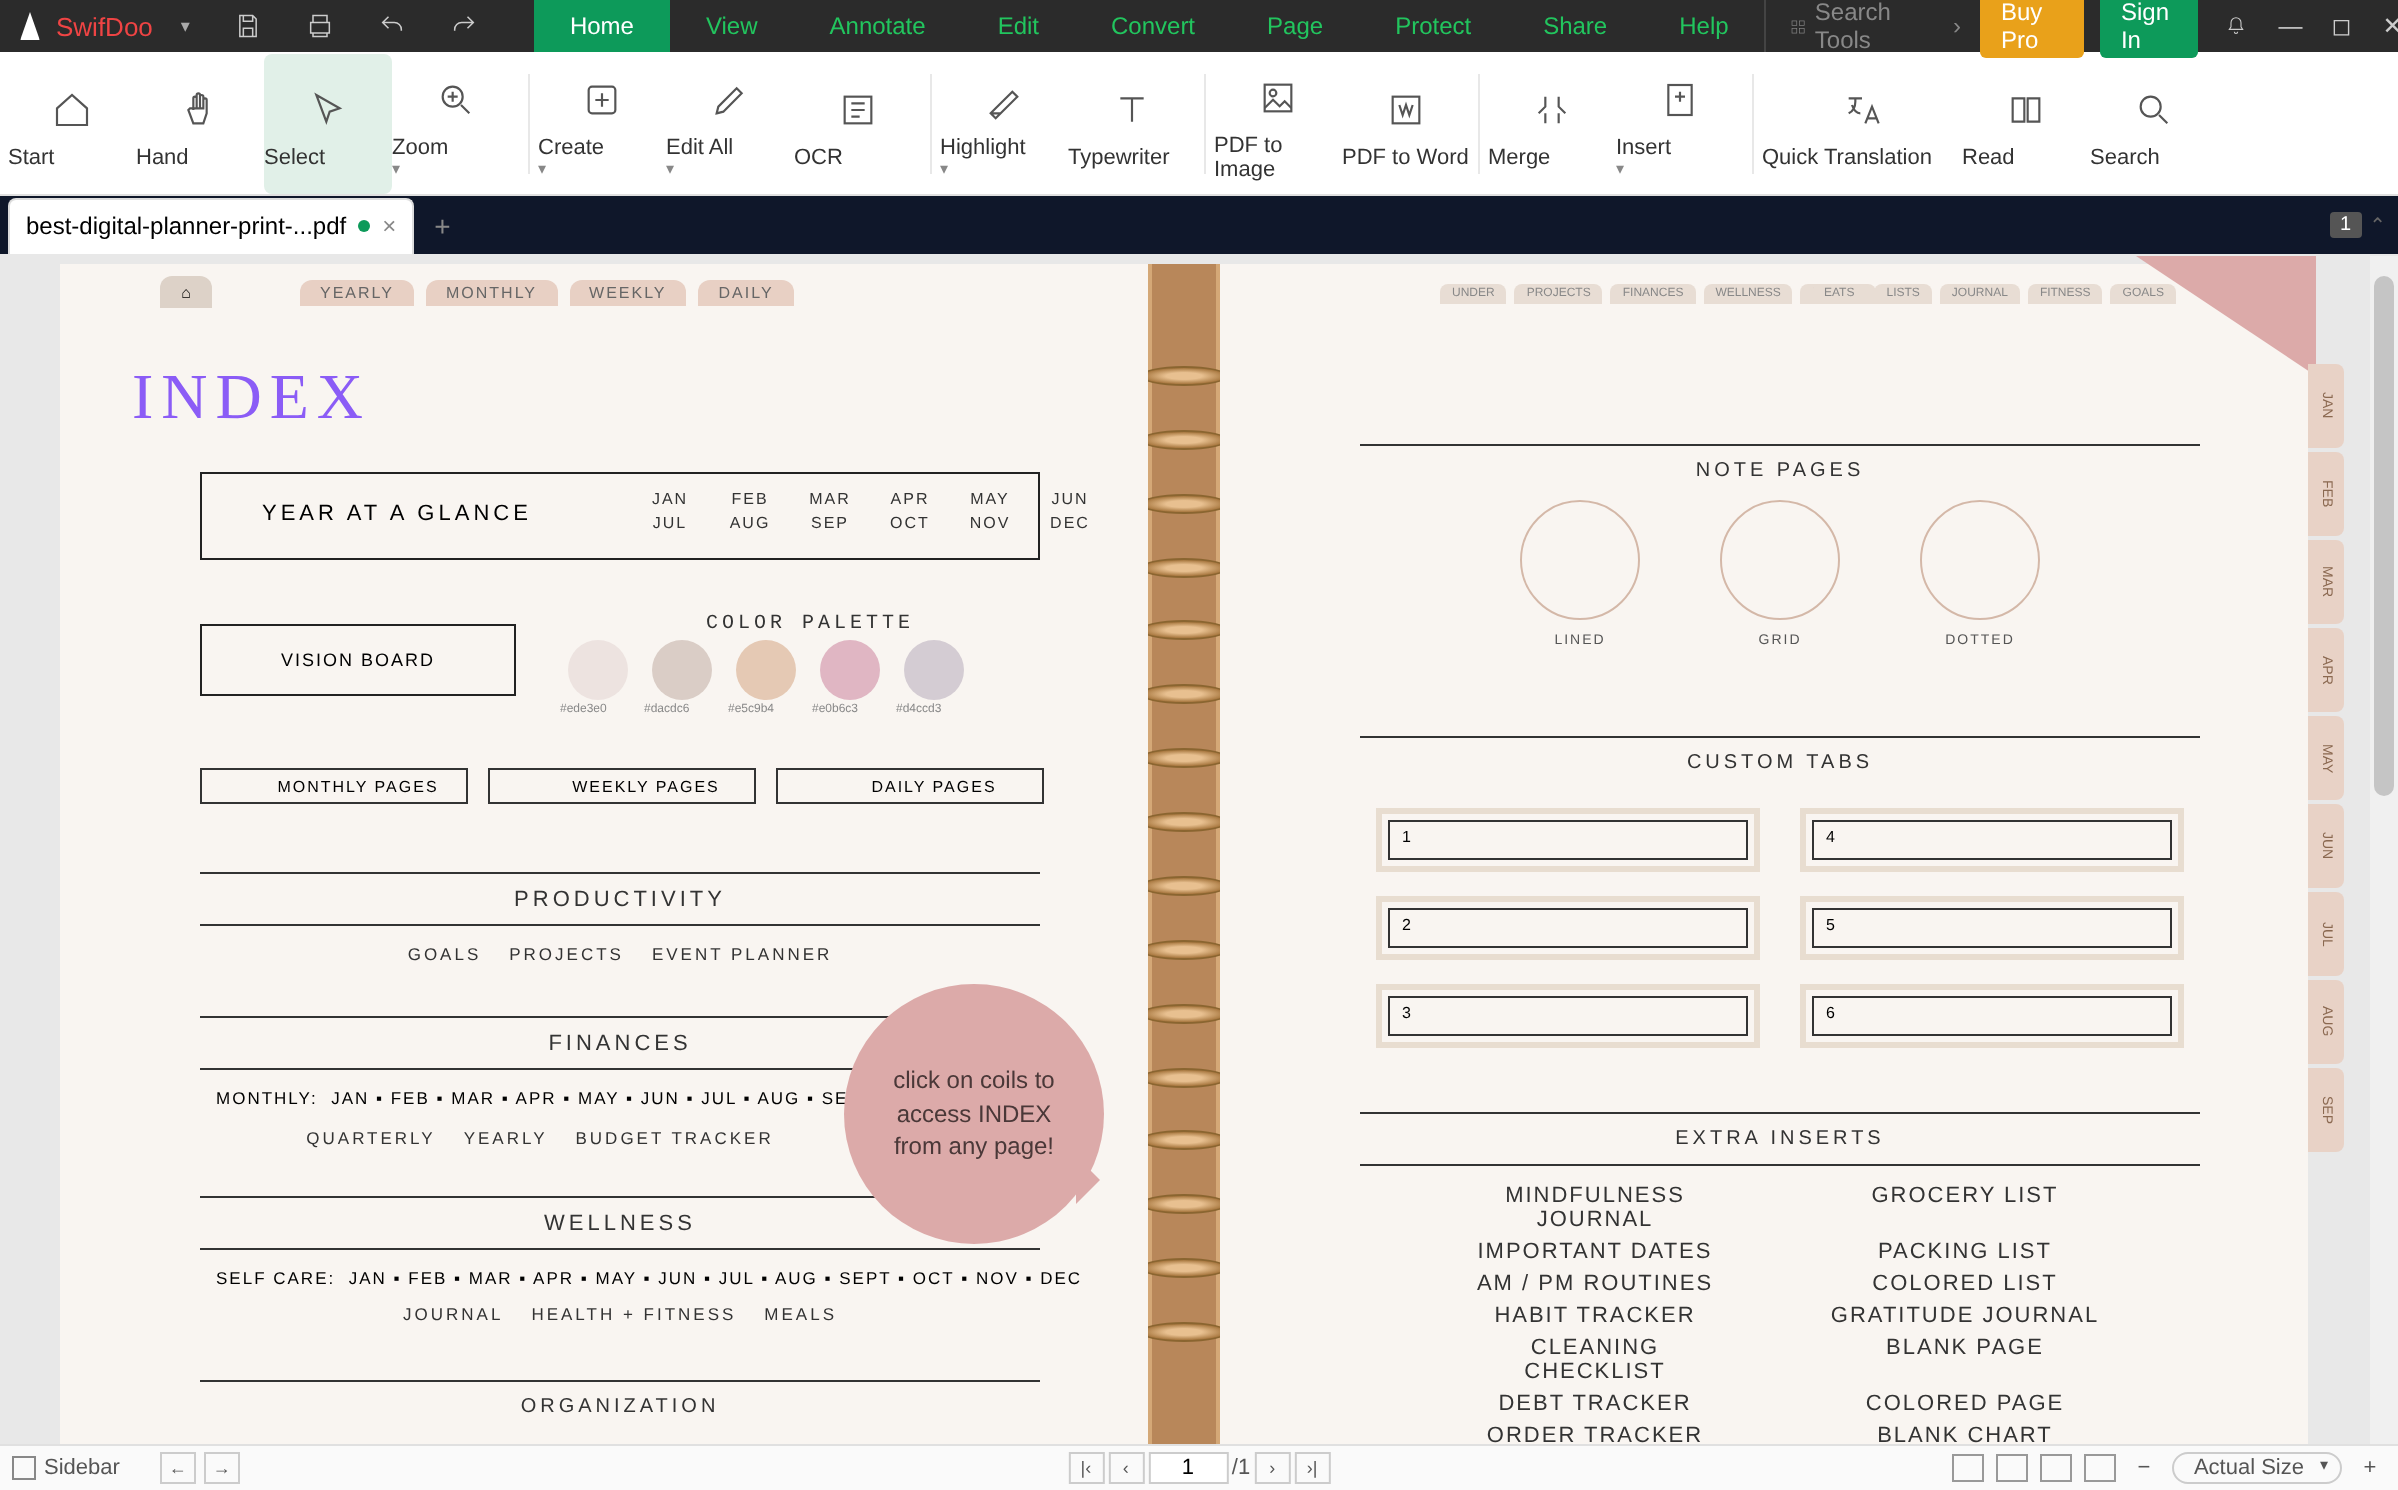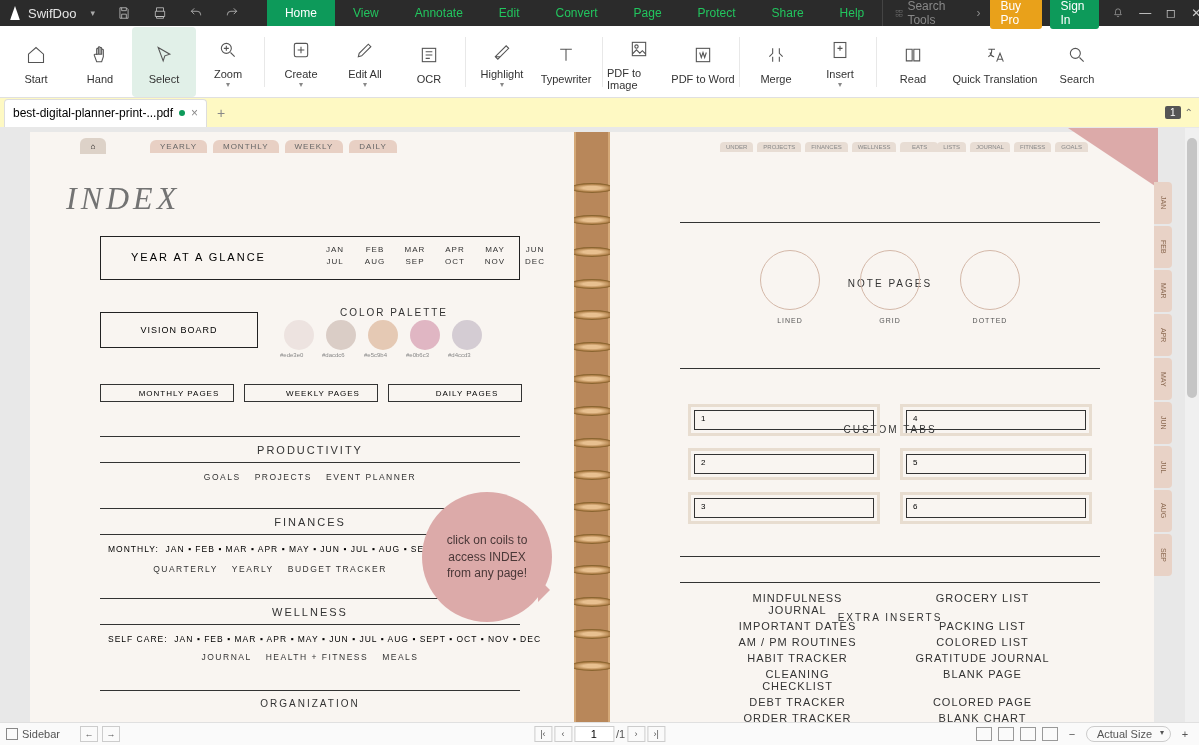--- a/index.html
+++ b/index.html
@@ -2,48 +2,48 @@
 <html><head>
 <meta charset="utf-8">
 <style>
 * { box-sizing: border-box; margin: 0; padding: 0; font-family: "Segoe UI", Arial, sans-serif; }
 body { background: #fff; overflow: hidden; width: 1199px; height: 745px; position: relative; }
 
 
 .titlebar { height: 26px; background: #2b2b2b; display: flex; align-items: center; color: #ddd; font-size: 12px; }
 .tb-left { display: flex; align-items: center; gap: 6px; padding-left: 8px; }
 .tb-logo { width: 14px; height: 14px; background: #fff; clip-path: polygon(0 100%, 50% 0, 100% 100%); transform: scaleX(0.7); }
-.tb-brand { font-size: 13px; color: #e5e5e5; }
+.tb-brand { font-size: 13px; color: #ef4444; }
 .tb-chev { color: #aaa; font-size: 9px; padding: 0 8px; }
 .tb-icon { width: 30px; height: 26px; display: flex; align-items: center; justify-content: center; cursor: pointer; }
 .tb-icon svg { width: 14px; height: 14px; stroke: #ccc; fill: none; stroke-width: 1.3; }
 .tb-menus { display: flex; margin-left: 20px; }
 .tb-menu { padding: 0 18px; height: 26px; display: flex; align-items: center; cursor: pointer; color: #22c55e; }
 .tb-menu.active { background: #0d9a5a; color: #fff; }
 .tb-right { margin-left: auto; display: flex; align-items: center; }
 .tb-search { color: #888; font-size: 12px; padding: 0 12px; display: flex; align-items: center; gap: 4px; border-left: 1px solid #444; height: 26px; }
 .tb-arrow { color: #888; padding: 0 6px; }
 .tb-buy { background: #e9a11a; color: #fff; padding: 2px 10px; border-radius: 3px; font-size: 12px; margin: 0 4px; cursor: pointer; }
 .tb-signin { background: #0d9a5a; color: #fff; padding: 2px 10px; border-radius: 3px; font-size: 12px; margin: 0 4px; cursor: pointer; }
 .tb-bell { padding: 0 10px; }
 .tb-win { width: 34px; height: 26px; display: flex; align-items: center; justify-content: center; cursor: pointer; color: #ccc; }
 
 
 .ribbon { height: 72px; background: #fff; border-bottom: 1px solid #e0e0e0; display: flex; align-items: center; padding: 0 4px; }
-.rb-item { width: 64px; height: 70px; display: flex; flex-direction: column; align-items: center; justify-content: center; cursor: pointer; border-radius: 4px; }
+.rb-item { width: 64px; height: 70px; display: flex; flex-direction: column; justify-content: center; cursor: pointer; border-radius: 4px; }
 .rb-item.active { background: #e1f0e8; }
 .rb-icon { height: 32px; display: flex; align-items: center; justify-content: center; }
 .rb-icon svg { width: 20px; height: 20px; stroke: #555; fill: none; stroke-width: 1.3; }
 .rb-label { font-size: 11px; color: #333; margin-top: 2px; }
 .rb-chev { font-size: 8px; color: #888; }
 .rb-sep { width: 1px; height: 50px; background: #e8e8e8; margin: 0 4px; }
 .rb-wide { width: 100px; }
 
 
-.tabbar { height: 30px; background: #fef9c3; border-bottom: 1px solid #e8e8e8; display: flex; align-items: center; }
+.tabbar { height: 30px; background: #0f172a; border-bottom: 1px solid #e8e8e8; display: flex; align-items: center; }
 .tab { background: #fff; border: 1px solid #ddd; border-bottom: none; border-radius: 4px 4px 0 0; height: 28px; display: flex; align-items: center; padding: 0 8px; font-size: 12px; margin-left: 4px; gap: 6px; }
 .tab-dot { width: 6px; height: 6px; background: #0d9a5a; border-radius: 50%; }
 .tab-close { color: #888; cursor: pointer; }
 .tab-add { padding: 0 10px; color: #888; cursor: pointer; font-size: 14px; }
 .tab-right { margin-left: auto; display: flex; align-items: center; gap: 4px; padding-right: 6px; }
 .tab-page { background: #555; color: #fff; font-size: 10px; padding: 1px 5px; border-radius: 2px; }
 .tab-collapse { color: #666; font-size: 10px; cursor: pointer; }
 
 
 .viewport { position: absolute; top: 128px; bottom: 23px; left: 0; right: 0; background: #e8e8e8; overflow: hidden; }
@@ -53,42 +53,42 @@
 
 .page { position: absolute; top: 4px; left: 30px; width: 1124px; height: 590px; background: #f5f0ec; display: flex; }
 .page-left, .page-right { flex: 1; position: relative; background: #f9f5f1; }
 .spiral { width: 36px; background: linear-gradient(180deg, #c89860 0, #c89860 8%, transparent 8%, transparent 12%, #c89860 12%, #c89860 20%, transparent 20%, transparent 24%); background: #b8875a; display: flex; flex-direction: column; justify-content: space-around; padding: 40px 0; border-left: 2px solid #d4a877; border-right: 2px solid #d4a877; }
 .ring { height: 10px; background: radial-gradient(ellipse, #e8c090 30%, #a87840 70%); border-radius: 50%; margin: 2px -6px; border: 1px solid #8a6530; }
 
 
 .tabs-top { position: absolute; top: 8px; left: 120px; display: flex; gap: 6px; font-size: 8px; }
 .tabt { background: #e8d0c4; padding: 2px 10px; border-radius: 6px 6px 0 0; color: #666; letter-spacing: 1px; }
 .home-tab { position: absolute; top: 6px; left: 50px; width: 26px; height: 16px; background: #ddd2c8; border-radius: 6px 6px 0 0; display: flex; align-items: center; justify-content: center; font-size: 8px; }
-.index-title { position: absolute; top: 48px; left: 36px; font-family: Georgia, serif; font-size: 32px; letter-spacing: 4px; color: #737373; font-style: italic; }
+.index-title { position: absolute; top: 48px; left: 36px; font-family: Georgia, serif; font-size: 32px; letter-spacing: 4px; color: #8b5cf6; }
 
 .box { position: absolute; border: 1.5px solid #222; background: transparent; }
 .section-title { font-size: 10px; letter-spacing: 2px; color: #333; text-align: center; }
 .months { position: absolute; font-size: 8px; letter-spacing: 1px; color: #333; display: grid; grid-template-columns: repeat(6, 32px); gap: 3px 8px; text-align: center; }
 
 .palette { position: absolute; display: flex; gap: 12px; }
 .swatch { width: 30px; height: 30px; border-radius: 50%; position: relative; }
 .swatch span { position: absolute; top: 32px; left: -4px; font-size: 6px; color: #888; }
 
 .pill { position: absolute; border: 1px solid #333; font-size: 8px; letter-spacing: 1px; display: flex; align-items: center; justify-content: center; padding-left: 24px; }
 
 .hr { position: absolute; height: 1px; background: #333; }
 .subrow { position: absolute; font-size: 8.5px; letter-spacing: 1.5px; color: #333; display: flex; gap: 14px; justify-content: center; width: 100%; }
 
 .callout { position: absolute; width: 130px; height: 130px; background: #dcaaa9; border-radius: 50%; display: flex; align-items: center; justify-content: center; text-align: center; font-family: Georgia, serif; font-size: 12px; color: #4a3838; padding: 14px; line-height: 1.4; }
 .callout::after { content: ""; position: absolute; right: -10px; bottom: 20px; width: 0; height: 0; border: 12px solid transparent; border-left-color: #dcaaa9; }
 
 
 .tabs-top-r { position: absolute; top: 10px; left: 150px; display: flex; gap: 4px; font-size: 6px; }
 .tabt-r { background: #e8ddd4; padding: 2px 6px; border-radius: 4px 4px 0 0; color: #888; }
-.rp-section { position: absolute; text-align: center; font-size: 10px; letter-spacing: 2px; color: #333; margin-top: 48px; }
+.rp-section { position: absolute; text-align: center; font-size: 10px; letter-spacing: 2px; color: #333; }
 .circles { position: absolute; display: flex; gap: 40px; }
 .circ { width: 60px; height: 60px; border: 1px solid #d4b8a8; border-radius: 50%; position: relative; }
 .circ-label { position: absolute; top: 66px; width: 100%; text-align: center; font-size: 7px; letter-spacing: 1px; color: #555; }
 
 .custom-grid { position: absolute; display: grid; grid-template-columns: 1fr 1fr; gap: 12px 20px; }
 .custom-outer { border: 3px solid #e8ddd0; padding: 3px; }
 .custom-cell { border: 1px solid #333; height: 20px; font-size: 8px; padding: 3px 6px; }
 
 .extras { position: absolute; display: grid; grid-template-columns: 1fr 1fr; gap: 4px 50px; font-size: 11px; letter-spacing: 1px; color: #333; text-align: center; }
 
@@ -289,35 +289,35 @@
       <div class="rb-icon">
         <svg viewBox="0 0 24 24">
           <rect x="5" y="3" width="14" height="18"></rect>
           <path d="M9 10h6 M12 7v6"></path>
         </svg>
       </div>
       <div class="rb-label">Insert</div>
       <div class="rb-chev">▾</div>
     </div>
     <div class="rb-sep"></div>
+    <div class="rb-item rb-wide">
+      <div class="rb-icon">
+        <svg viewBox="0 0 24 24">
+          <path d="M4 5h8 M8 5v2c0 4-2 6-4 7 M6 9c1 3 3 5 5 5 M14 20l4-10 4 10 M15 17h6"></path>
+        </svg>
+      </div>
+      <div class="rb-label">Quick Translation</div>
+    </div>
     <div class="rb-item">
       <div class="rb-icon">
         <svg viewBox="0 0 24 24">
           <path d="M4 5h7v14H4z M13 5h7v14h-7z"></path>
         </svg>
       </div>
       <div class="rb-label">Read</div>
-    </div>
-    <div class="rb-item rb-wide">
-      <div class="rb-icon">
-        <svg viewBox="0 0 24 24">
-          <path d="M4 5h8 M8 5v2c0 4-2 6-4 7 M6 9c1 3 3 5 5 5 M14 20l4-10 4 10 M15 17h6"></path>
-        </svg>
-      </div>
-      <div class="rb-label">Quick Translation</div>
     </div>
     <div class="rb-item">
       <div class="rb-icon">
         <svg viewBox="0 0 24 24">
           <circle cx="10" cy="10" r="6"></circle>
           <path d="M15 15l5 5"></path>
         </svg>
       </div>
       <div class="rb-label">Search</div>
     </div>
@@ -360,21 +360,21 @@
             <div>JUN</div>
             <div>JUL</div>
             <div>AUG</div>
             <div>SEP</div>
             <div>OCT</div>
             <div>NOV</div>
             <div>DEC</div>
           </div>
       </div>
 
-      <div class="section-title" style="position:absolute;top:175px;left:249px;width:230px;">COLOR PALETTE</div>
+      <div class="section-title" style="position:absolute;top:175px;left:260px;width:230px;font-family:Liberation Mono, monospace;">COLOR PALETTE</div>
       <div class="box" style="top:180px;left:70px;width:158px;height:36px;display:flex;align-items:center;justify-content:center;font-size:9px;letter-spacing:1px;">
           <span>VISION BOARD</span>
         </div>
       <div class="palette" style="top:188px;left:254px;" id="swatches">
           <div class="swatch" style="background: rgb(237, 227, 224);">
             <span>#ede3e0</span>
           </div>
           <div class="swatch" style="background: rgb(218, 205, 198);">
             <span>#dacdc6</span>
           </div>

